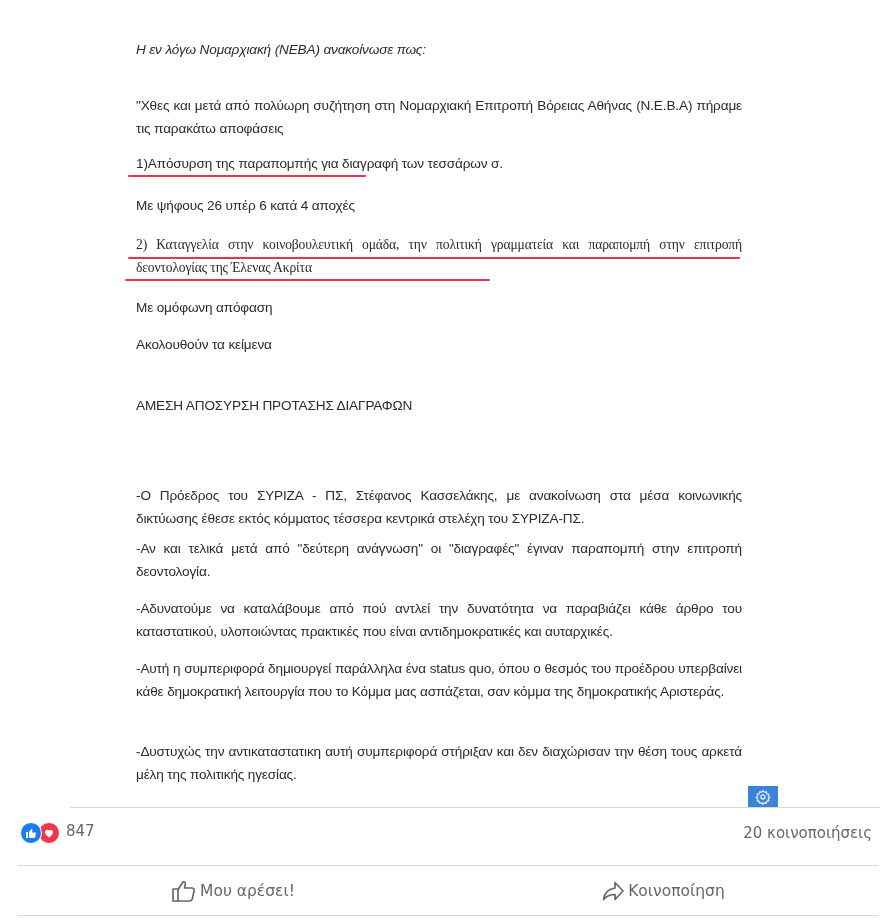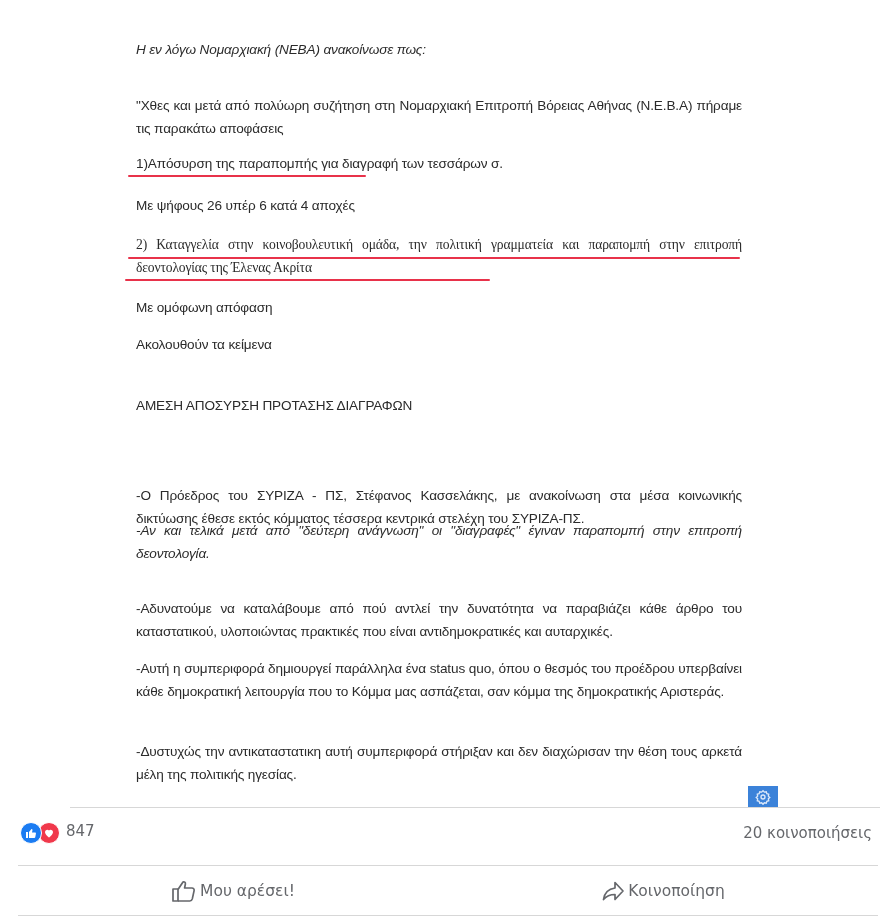--- a/index.html
+++ b/index.html
@@ -135,21 +135,21 @@
     <p class="just" style="top:233px;font-family:Liberation Serif, serif;">2) Καταγγελία στην κοινοβουλευτική ομάδα, την πολιτική γραμματεία και παραπομπή στην επιτροπή δεοντολογίας της Έλενας Ακρίτα</p>
 
     <p style="top:296px;">Με ομόφωνη απόφαση</p>
 
     <p style="top:333px;">Ακολουθούν τα κείμενα</p>
 
     <p style="top:394px;">ΑΜΕΣΗ ΑΠΟΣΥΡΣΗ ΠΡΟΤΑΣΗΣ ΔΙΑΓΡΑΦΩΝ</p>
 
     <p class="just" style="top:452px;margin-top:32px;">-Ο Πρόεδρος του ΣΥΡΙΖΑ - ΠΣ, Στέφανος Κασσελάκης, με ανακοίνωση στα μέσα κοινωνικής δικτύωσης έθεσε εκτός κόμματος τέσσερα κεντρικά στελέχη του ΣΥΡΙΖΑ-ΠΣ.</p>
 
-    <p class="just" style="top:519px;font-style:italic;">-Αν και τελικά μετά από "δεύτερη ανάγνωση" οι  "διαγραφές" έγιναν παραπομπή στην επιτροπή δεοντολογία.</p>
+    <p class="just" style="top:537px;">-Αν και τελικά μετά από "δεύτερη ανάγνωση" οι  "διαγραφές" έγιναν παραπομπή στην επιτροπή δεοντολογία.</p>
 
     <p class="just" style="top:597px;">-Αδυνατούμε να καταλάβουμε από πού αντλεί την δυνατότητα να παραβιάζει κάθε άρθρο του καταστατικού, υλοποιώντας πρακτικές που είναι αντιδημοκρατικές και αυταρχικές.</p>
 
     <p class="just" style="top:657px;">-Αυτή η συμπεριφορά δημιουργεί παράλληλα ένα status quo, όπου ο θεσμός του προέδρου υπερβαίνει κάθε δημοκρατική λειτουργία που το Κόμμα μας ασπάζεται, σαν κόμμα της δημοκρατικής Αριστεράς.</p>
 
     <p class="just" style="top:740px;">-Δυστυχώς την αντικαταστατικη αυτή συμπεριφορά στήριξαν και δεν διαχώρισαν την θέση τους αρκετά μέλη της πολιτικής ηγεσίας.</p>
   </div>
 
   <div class="underline" style="left:128px; top:175px; width:238px;"></div>
   <div class="underline" style="left:128px; top:257px; width:612px;"></div>

